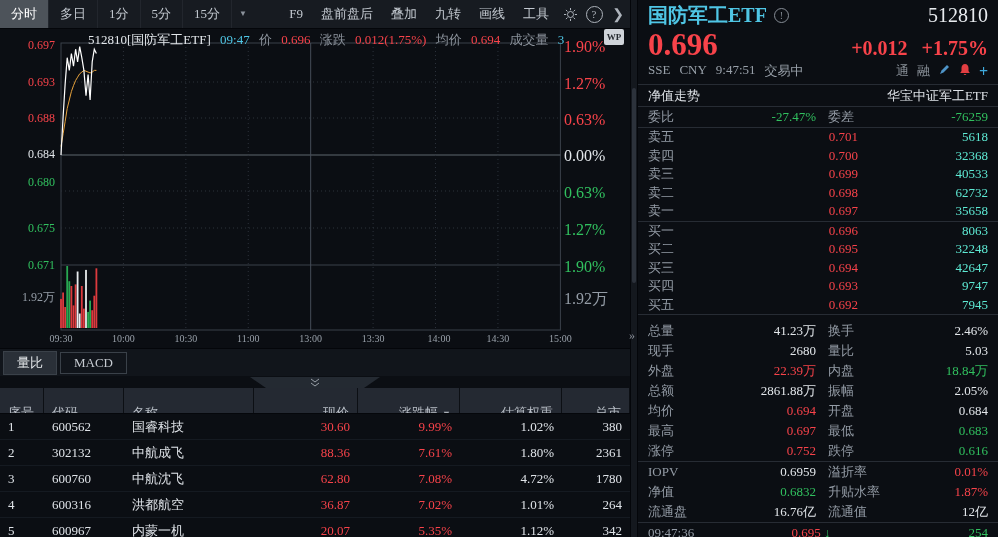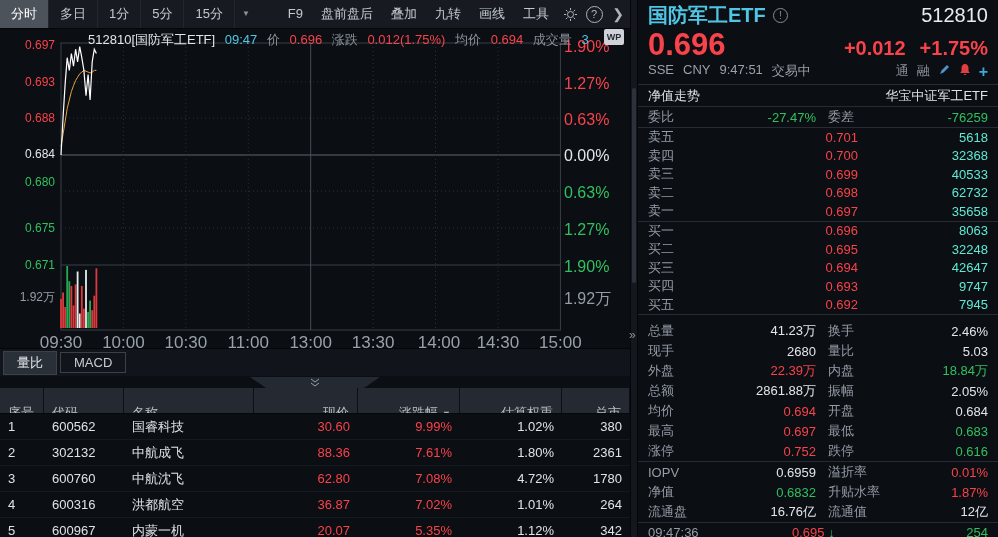--- a/index.html
+++ b/index.html
@@ -1,17 +1,17 @@
 <!DOCTYPE html>
 <html><head>
 <meta charset="utf-8">
 <style>
   html,body{margin:0;padding:0;background:#07090c;}
   #app{position:relative;width:998px;height:537px;background:#0b0e13;overflow:hidden;
-       font-family:Liberation Sans, sans-serif;color:#dfe3e8;font-size:13px;}
+       font-family:Liberation Serif, serif;color:#dfe3e8;font-size:13px;}
   .up{color:#f8434a}.down{color:#31c05f}.flat{color:#e2e6ea}.muted{color:#949ca6}.cyan{color:#4fc6e5}
   
   .toolbar{position:absolute;left:0;top:0;width:630px;height:28px;background:#171b21;
            border-bottom:1px solid #04060a;display:flex;align-items:stretch;color:#c2c8cf;}
   .tb-tabs{display:flex}
   .tb-tab{padding:0 11px;line-height:28px;border-right:1px solid #22262d;white-space:nowrap}
   .tb-tab.active{background:#4d535a;color:#fff}
   .tb-caret{line-height:28px;padding:0 7px;font-size:8px;color:#8b929b}
   .tb-sp{flex:1}
   .tb-btns{display:flex}
@@ -23,21 +23,21 @@
   
   .chart-wrap{position:absolute;left:0;top:28px;width:630px;height:320px}
   .chart-header{position:absolute;left:88px;top:3px;white-space:nowrap;z-index:2}
   .chart-header span{margin-right:6px}
   .chart-header .muted{color:#8b929b}
   .wp-badge{position:absolute;right:6px;top:1px;width:20px;height:16px;background:#cfd3d9;color:#272b31;
             font-size:9px;font-weight:bold;text-align:center;line-height:16px;border-radius:2px;z-index:3}
   #chartsvg{position:absolute;left:0;top:0}
   .axl{position:absolute;left:0;width:55px;text-align:right;font-size:12px}
   .axr{position:absolute;left:564px;width:64px;font-size:16px}
-  .axt{position:absolute;top:305px;width:48px;text-align:center;font-size:17px;color:#98a0a9}
+  .axt{position:absolute;top:305px;width:48px;text-align:center;font-size:10px;color:#98a0a9}
   
   .sub-tabs{position:absolute;left:0;top:348px;width:630px;height:28px;background:#11151b;
             border-top:1px solid #04060a;display:flex;align-items:center;padding-left:3px;box-sizing:border-box}
   .sub-tab{border:1px solid #3a4149;color:#c6cbd1;padding:2px 13px;margin-right:3px}
   .sub-tab.active{background:#2a3038;color:#e8ebee}
   .collapse-handle{position:absolute;left:250px;top:377px;width:130px;height:11px;background:#242a32;
             display:flex;align-items:center;justify-content:center;
             clip-path:polygon(0 0,100% 0,calc(100% - 16px) 100%,16px 100%)}
   
   .tbl{position:absolute;left:0;top:388px;width:630px;height:149px}

